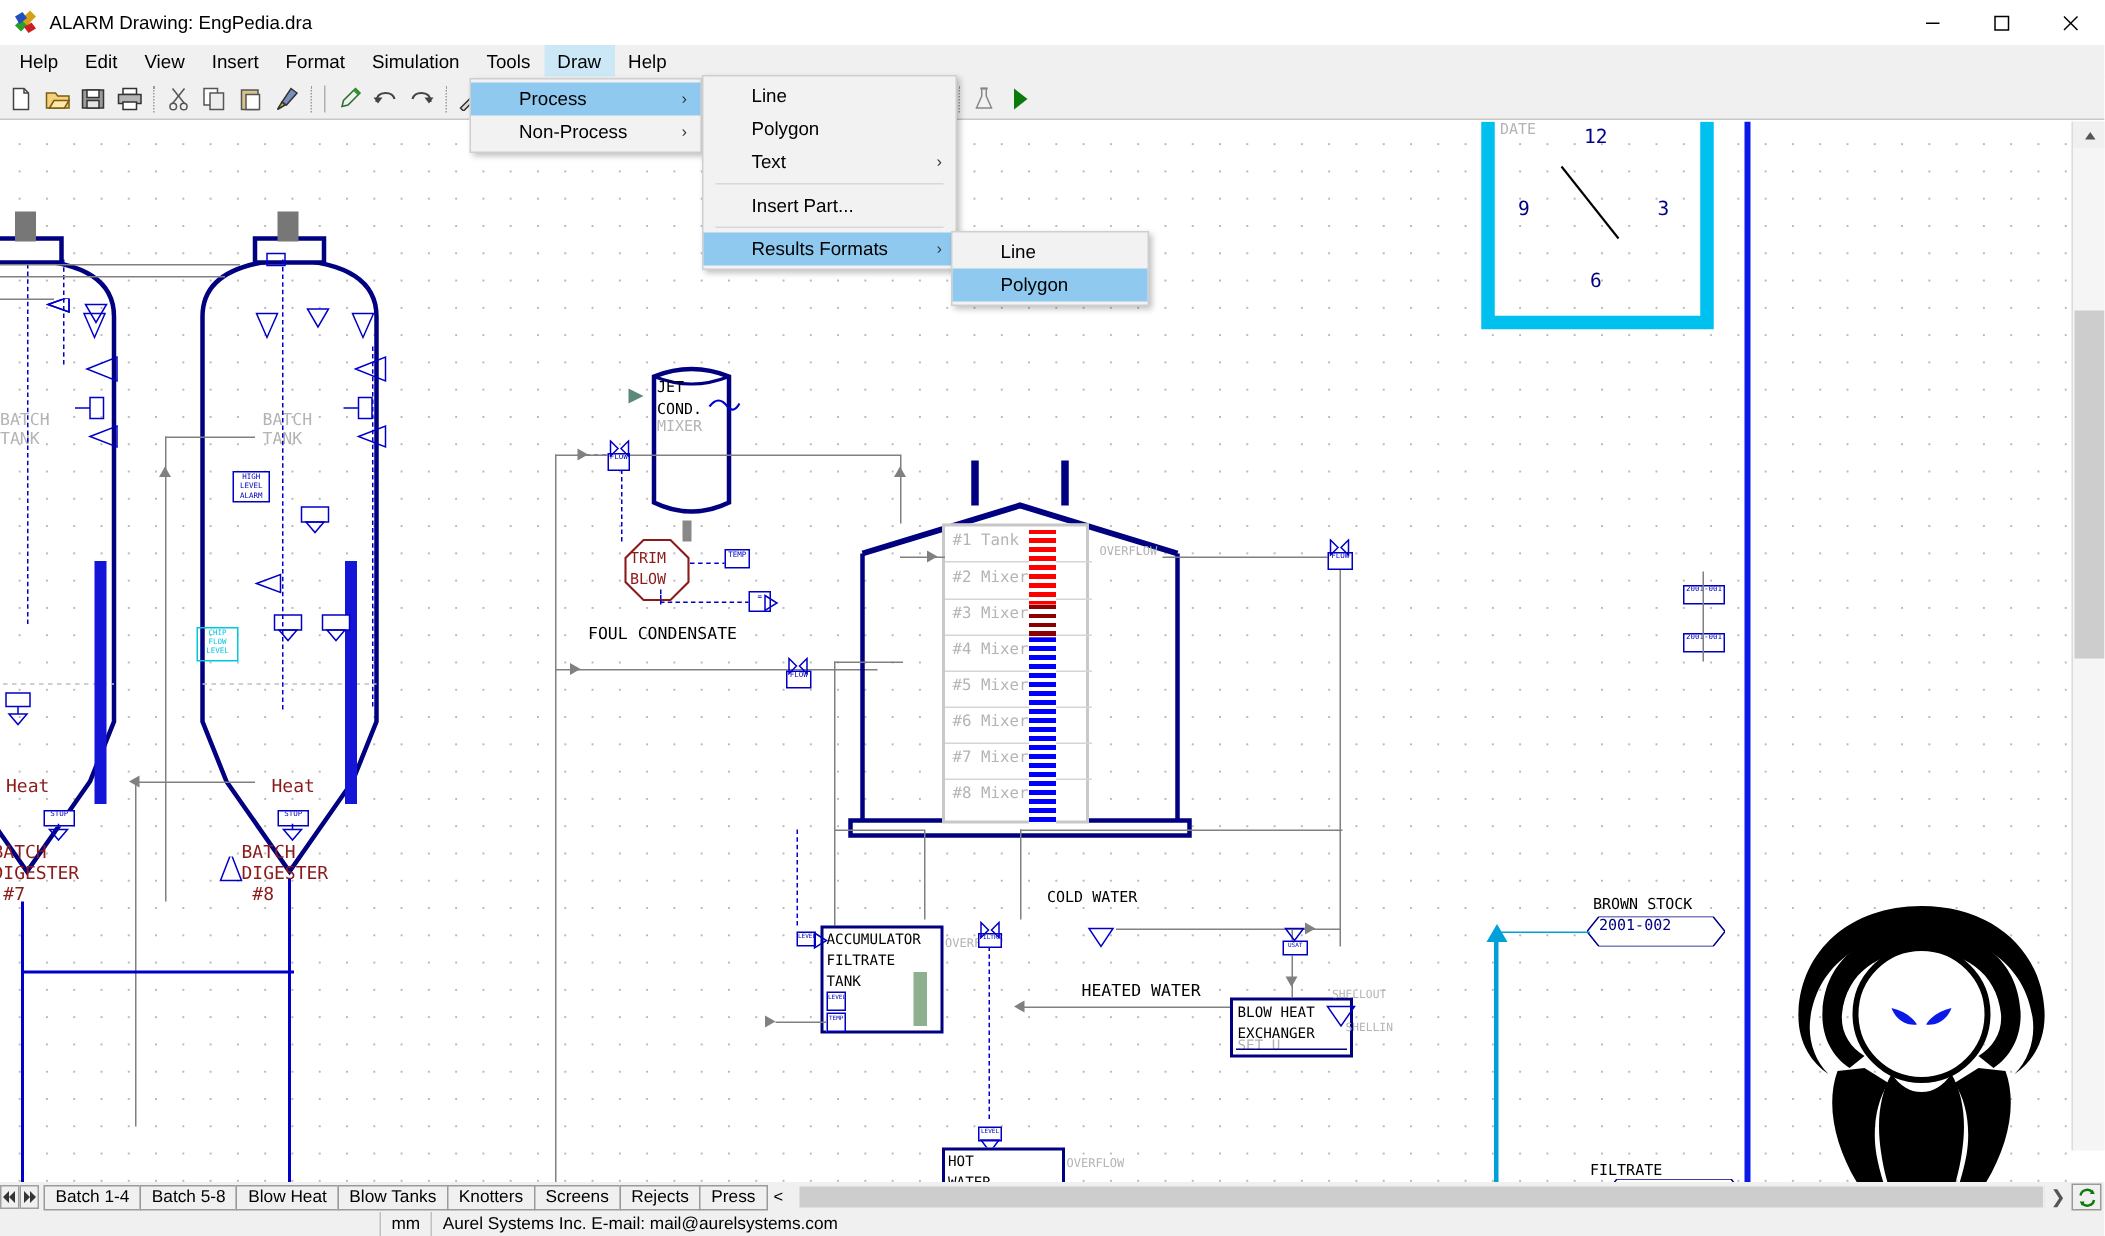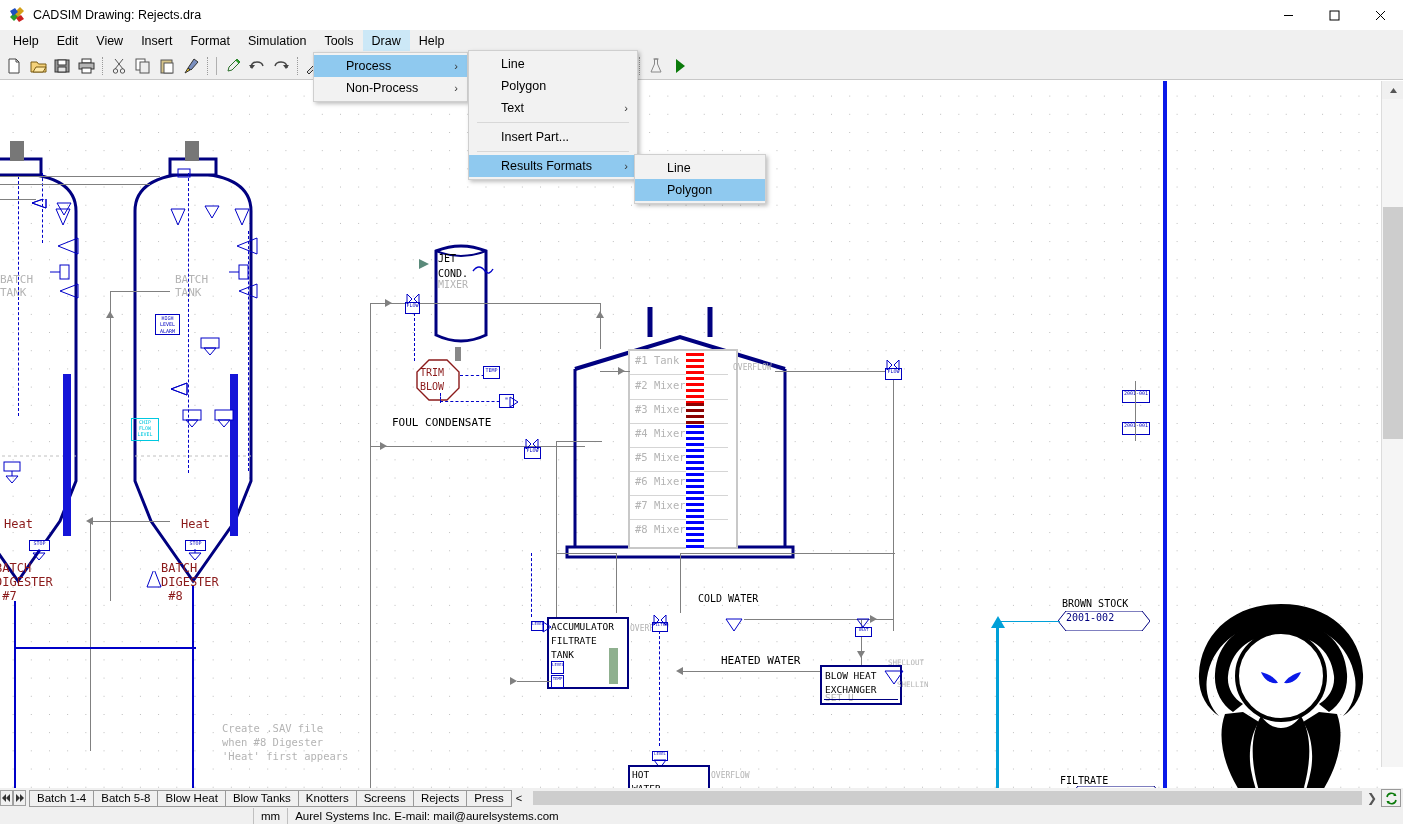--- a/index.html
+++ b/index.html
@@ -91,21 +91,21 @@
 
 <div id="titlebar">
   <div id="app-icon">
     <svg width="18" height="18" viewBox="0 0 18 18">
       <polygon points="2,11 8,5 12,9 6,15" fill="#2a9d2a"></polygon>
       <polygon points="6,7 12,1 16,5 10,11" fill="#d4a017"></polygon>
       <polygon points="2,5 7,2 10,6 5,10" fill="#2050c0"></polygon>
       <polygon points="8,12 13,9 16,13 11,16" fill="#cc2020"></polygon>
     </svg>
   </div>
-  <div id="title-text">CADSIM Drawing: Rejects.dra</div>
+  <div id="title-text">ALARM Drawing: EngPedia.dra</div>
   <div id="winbtns">
     <div class="winbtn" id="btn-min">
       <svg width="11" height="11" viewBox="0 0 11 11">
           <line x1="1" y1="5.5" x2="10" y2="5.5" stroke="#000" stroke-width="1"></line>
         </svg>
     </div>
     <div class="winbtn" id="btn-max">
       <svg width="11" height="11" viewBox="0 0 11 11">
           <rect x="1" y="1" width="9" height="9" fill="none" stroke="#000" stroke-width="1"></rect>
         </svg>
@@ -426,23 +426,20 @@
         <path d="M2 2 l14 0 l-7 12 z" fill="none" stroke="#0000c8"></path>
       </svg>
     <svg style="position:absolute;left:203px;top:123px;" width="20" height="20" viewBox="0 0 20 20">
         <path d="M2 2 l14 0 l-7 12 z" fill="none" stroke="#0000c8"></path>
       </svg>
     <svg style="position:absolute;left:175px;top:85px;" width="20" height="20" viewBox="0 0 20 20">
         <rect x="3" y="3" width="12" height="8" fill="none" stroke="#0000c8"></rect>
       </svg>
     <div class="tagbox" style="left:156px;top:231px;width:0;height:0;border:0;"></div>
 
-    <div class="lbl gray-txt" style="left:222px;top:640px;font-size:10.5px;line-height:1.35;">Create .SAV file
-when #8 Digester
-'Heat' first appears</div>
 
     <svg style="position:absolute;left:430px;top:158px;" width="62" height="110" viewBox="0 0 62 110">
       <path d="M6 12 Q31 2 56 12 L56 96 Q31 108 6 96 Z" fill="#fff" stroke="#000080" stroke-width="3"></path>
       <path d="M6 12 Q31 22 56 12" fill="none" stroke="#000080" stroke-width="2"></path>
     </svg>
     <div class="lbl" style="left:438px;top:171px;font-size:10px;line-height:1.45;">JET
 COND.</div>
     <div class="lbl gray-txt" style="left:438px;top:198px;font-size:10px;">MIXER</div>
     <svg style="position:absolute;left:471px;top:180px;" width="24" height="18" viewBox="0 0 24 18">
         <path d="M2 10 Q8 2 14 10 Q18 15 22 8" fill="none" stroke="#0000c8" stroke-width="1.4"></path>
@@ -486,21 +483,21 @@
     <svg style="position:absolute;left:524px;top:357px;" width="16" height="12" viewBox="0 0 16 12">
         <path d="M2 1 l5 5 l-5 5z M14 1 l-5 5 l5 5z" fill="none" stroke="#0000c8"></path>
       </svg>
 
     <svg style="position:absolute;left:555px;top:178px;" width="250" height="330" viewBox="0 0 250 330">
       <path d="M20 110 L20 290 M230 110 L230 290" stroke="#000080" stroke-width="3" fill="none"></path>
       <path d="M20 110 L125 78 L230 110" fill="none" stroke="#000080" stroke-width="4"></path>
       <rect x="12" y="288" width="226" height="10" fill="#fff" stroke="#000080" stroke-width="3"></rect>
       <path d="M95 78 L95 48 M155 78 L155 48" stroke="#000080" stroke-width="5"></path>
     </svg>
-    <div style="position:absolute;left:628px;top:268px;width:110px;height:200px;border:2px solid #c8c8c8;background:#fff;">
+    <div style="position:absolute;left:628px;top:268px;width:98px;height:200px;border:2px solid #c8c8c8;background:#fff;">
       <div class="lbl gray-txt" style="left:5px;top:3px;font-size:10.5px;">#1 Tank</div>
       <div style="position:absolute;left:0;top:23px;width:98px;height:1px;background:#d5d5d5;"></div>
       <div class="lbl gray-txt" style="left:5px;top:28px;font-size:10.5px;">#2 Mixer</div>
       <div style="position:absolute;left:0;top:48px;width:98px;height:1px;background:#d5d5d5;"></div>
       <div class="lbl gray-txt" style="left:5px;top:52px;font-size:10.5px;">#3 Mixer</div>
       <div style="position:absolute;left:0;top:72px;width:98px;height:1px;background:#d5d5d5;"></div>
       <div class="lbl gray-txt" style="left:5px;top:76px;font-size:10.5px;">#4 Mixer</div>
       <div style="position:absolute;left:0;top:96px;width:98px;height:1px;background:#d5d5d5;"></div>
       <div class="lbl gray-txt" style="left:5px;top:100px;font-size:10.5px;">#5 Mixer</div>
       <div style="position:absolute;left:0;top:120px;width:98px;height:1px;background:#d5d5d5;"></div>
@@ -616,20 +613,31 @@
           <polygon points="82,3 90,10 82,17" fill="none" stroke="#000080"></polygon>
         </svg>
       
     </div>
     <div class="lbl" style="left:1060px;top:694px;font-size:10px;">FILTRATE</div>
 
     <div class="tagbox" style="left:1122px;top:309px;width:28px;height:13px;font-size:5px;">2001-001</div>
     <div class="tagbox" style="left:1122px;top:341px;width:28px;height:13px;font-size:5px;">2001-001</div>
     <div style="position:absolute;left:1163px;top:0px;width:4px;height:707px;background:#0a19e8;"></div>
 
+    <div style="position:absolute;left:986px;top:0px;width:158px;height:140px;">
+      <svg width="158" height="140" viewBox="0 0 158 140">
+        <path d="M6 0 L6 134 L152 134 L152 0" fill="none" stroke="#00c0f0" stroke-width="9"></path>
+        <line x1="55" y1="30" x2="93" y2="78" stroke="#000" stroke-width="1.4"></line>
+      </svg>
+      <div class="lbl gray-txt" style="left:14px;top:0px;font-size:10px;">DATE</div>
+      <div class="lbl" style="left:70px;top:4px;font-size:13px;color:#000080;">12</div>
+      <div class="lbl" style="left:119px;top:52px;font-size:13px;color:#000080;">3</div>
+      <div class="lbl" style="left:74px;top:100px;font-size:13px;color:#000080;">6</div>
+      <div class="lbl" style="left:26px;top:52px;font-size:13px;color:#000080;">9</div>
+    </div>
 
     <div id="logo">
       <svg width="232" height="275" viewBox="0 0 232 275">
         <g fill="#000">
           <path d="M116 18 C 68 18 36 48 34 88 C 33 108 42 122 54 130 C 44 120 40 106 42 92 C 47 58 76 36 116 36 C 156 36 185 58 190 92 C 192 106 188 120 178 130 C 190 122 199 108 198 88 C 196 48 164 18 116 18 Z"></path>
           <path d="M116 34 C 78 34 52 54 50 88 C 49 104 56 118 68 126 L 78 118 C 68 112 62 102 63 90 C 66 62 88 48 116 48 C 144 48 166 62 169 90 C 170 102 164 112 154 118 L 164 126 C 176 118 183 104 182 88 C 180 54 154 34 116 34 Z"></path>
           <path d="M60 128 C 52 150 58 178 74 204 C 86 224 100 242 116 258 C 100 230 90 206 86 184 C 83 166 86 148 94 136 L 78 126 Z"></path>
           <path d="M172 128 C 180 150 174 178 158 204 C 146 224 132 242 116 258 C 132 230 142 206 146 184 C 149 166 146 148 138 136 L 154 126 Z"></path>
           <path d="M96 130 C 88 144 86 162 89 182 C 92 204 101 228 116 256 C 131 228 140 204 143 182 C 146 162 144 144 136 130 C 130 138 124 142 116 142 C 108 142 102 138 96 130 Z"></path>
         </g>

